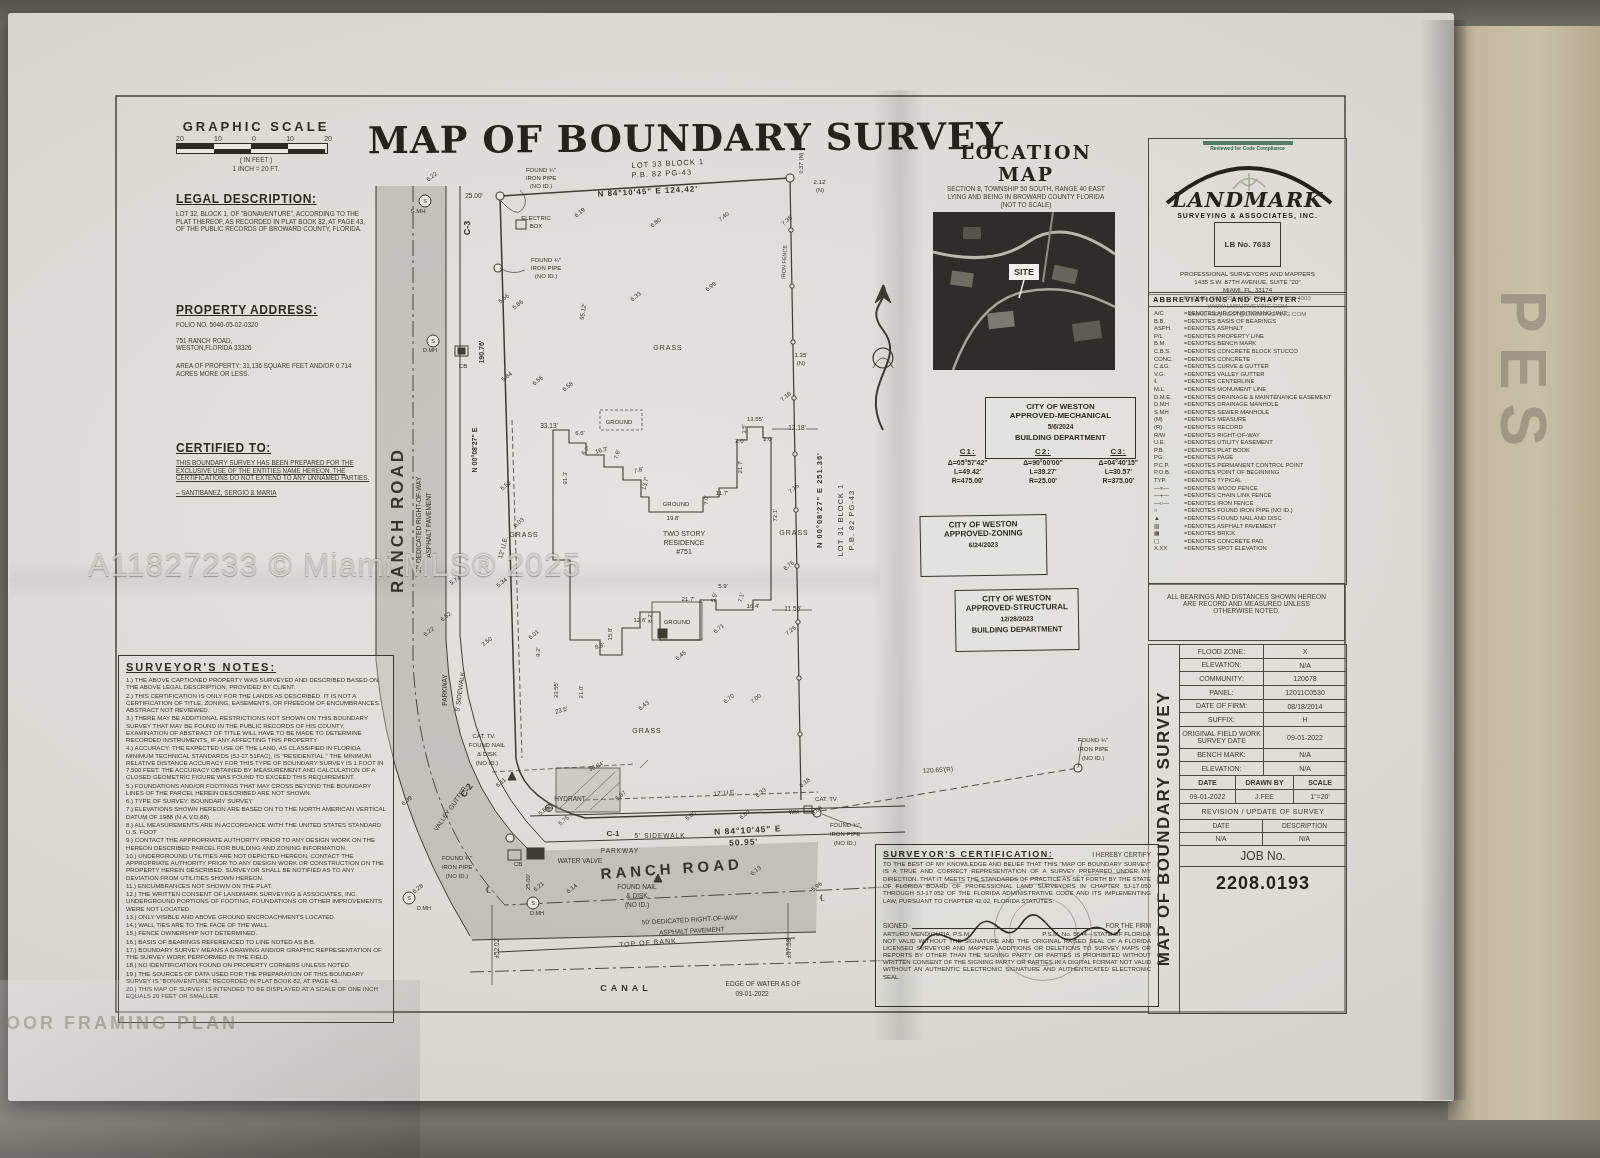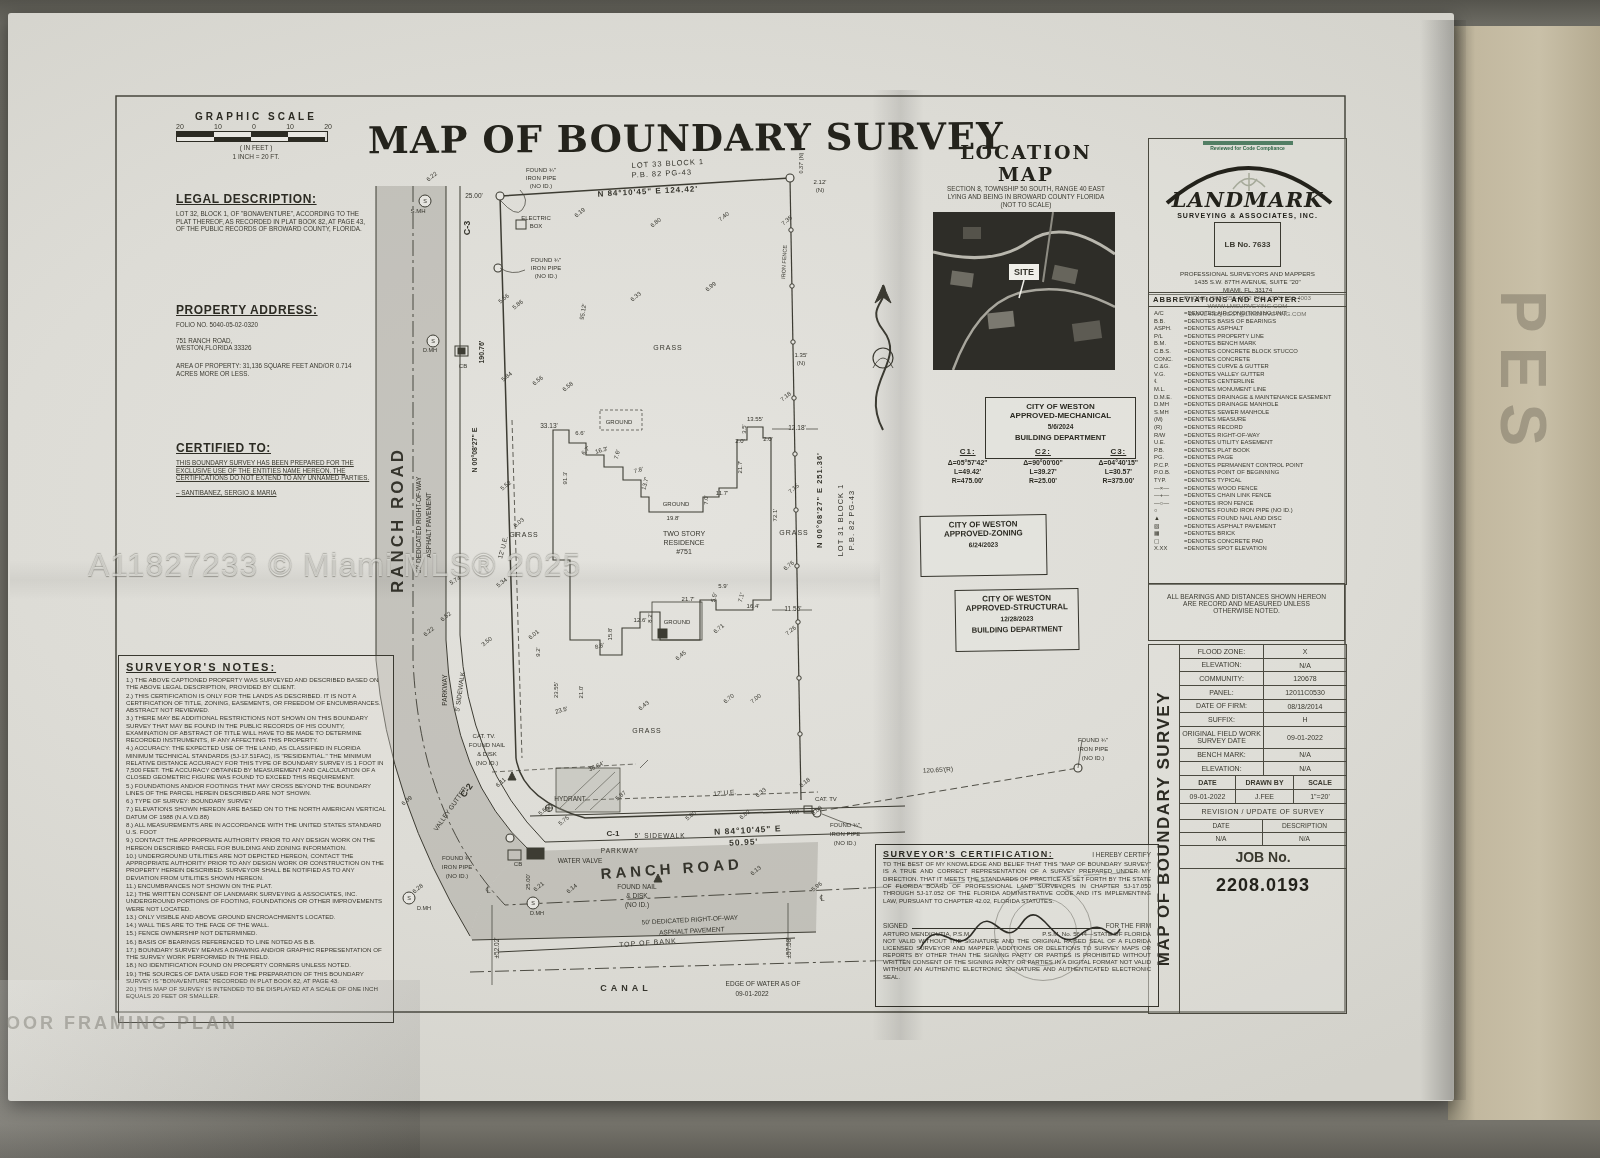--- a/index.html
+++ b/index.html
@@ -31,21 +31,21 @@
   .hd{font-weight:bold;text-decoration:underline;font-size:12px;letter-spacing:.6px;color:#2c2b23;}
   .tiny{font-size:6.3px;line-height:1.22;white-space:pre-line;}
   
   #watermark{position:absolute;left:88px;top:547px;z-index:40;font-size:32px;letter-spacing:1px;
     color:rgba(248,248,244,.6);text-shadow:0 1px 1px rgba(90,88,80,.5), 0 -1px 1px rgba(90,88,80,.35);}
   
   #main-title{left:368px;top:116px;font-family:"DejaVu Serif",serif;font-weight:bold;
     font-size:37px;letter-spacing:1px;color:#24231c;transform:rotate(-.4deg);}
   
   #gscale{left:176px;top:111px;width:160px;}
-  #gscale .gs-head{font-weight:bold;font-size:10px;letter-spacing:3px;text-align:center;color:#2c2b23;}
+  #gscale .gs-head{font-weight:bold;font-size:13px;letter-spacing:3px;text-align:center;color:#2c2b23;margin-top:8px;}
   #gscale .gs-ticks{display:flex;justify-content:space-between;font-size:7px;margin:1px 4px 0 0;}
   .gs-bar{width:150px;height:9px;border:1px solid #2c2b23;margin-top:1px;display:flex;flex-wrap:wrap;}
   .gs-bar i{display:block;width:37px;height:4.5px;}
   .b{background:#2c2b23;} .w{background:#e8e7e2;}
   #gscale .gs-note{font-size:6.5px;text-align:center;margin-top:2px;}
   
   #legal{left:176px;top:192px;width:190px;}
   #address{left:176px;top:303px;width:195px;}
   #certified{left:176px;top:441px;width:195px;text-decoration:underline;}
   .blk-body{margin-top:4px;}
@@ -83,21 +83,21 @@
   .flood-row{display:grid;grid-template-columns:84px 1fr;border-bottom:1px solid #4a493f;align-items:center;}
   .flood-row span{padding:2.5px 2px;font-size:7px;text-align:center;}
   .f-label{border-right:1px solid #4a493f;line-height:1.1;}
   .dt{display:grid;grid-template-columns:56px 58px 1fr;border-bottom:1px solid #4a493f;}
   .dt span{font-size:7px;text-align:center;padding:3px 1px;border-right:1px solid #4a493f;}
   .dt span:last-child{border-right:none;}
   .rev-head{font-size:7px;text-align:center;padding:4px 1px;border-bottom:1px solid #4a493f;letter-spacing:.5px;}
   .rev{display:grid;grid-template-columns:1fr 1fr;border-bottom:1px solid #4a493f;}
   .rev span{font-size:6.6px;text-align:center;padding:2.5px 1px;border-right:1px solid #4a493f;}
   .rev span:last-child{border-right:none;}
-  .job-label{font-size:14px;font-weight:bold;text-align:center;padding:3px;border-bottom:1px solid #4a493f;}
+  .job-label{font-size:12px;font-weight:normal;text-align:center;padding:3px;border-bottom:1px solid #4a493f;}
   .job-no{font-size:18px;font-weight:bold;text-align:center;padding:6px 0;color:#23221b;letter-spacing:1px;}
   
   .stamp{border:1.6px solid #34332b;text-align:center;background:rgba(230,229,224,.55);color:#2c2b23;padding:4px 2px;box-sizing:border-box;}
   .stamp .s1{font-weight:bold;font-size:8px;}
   .stamp .s2{font-weight:bold;font-size:8px;}
   .stamp .s3{font-weight:bold;font-size:6.6px;margin-top:3px;}
   .stamp .s4{font-weight:bold;font-size:7.6px;margin-top:3px;}
   #stamp-mech{left:985px;top:397px;width:151px;height:62px;}
   #stamp-zon{left:920px;top:515px;width:127px;height:61px;transform:rotate(-1deg);}
   #stamp-str{left:955px;top:589px;width:124px;height:62px;transform:rotate(-1deg);}

